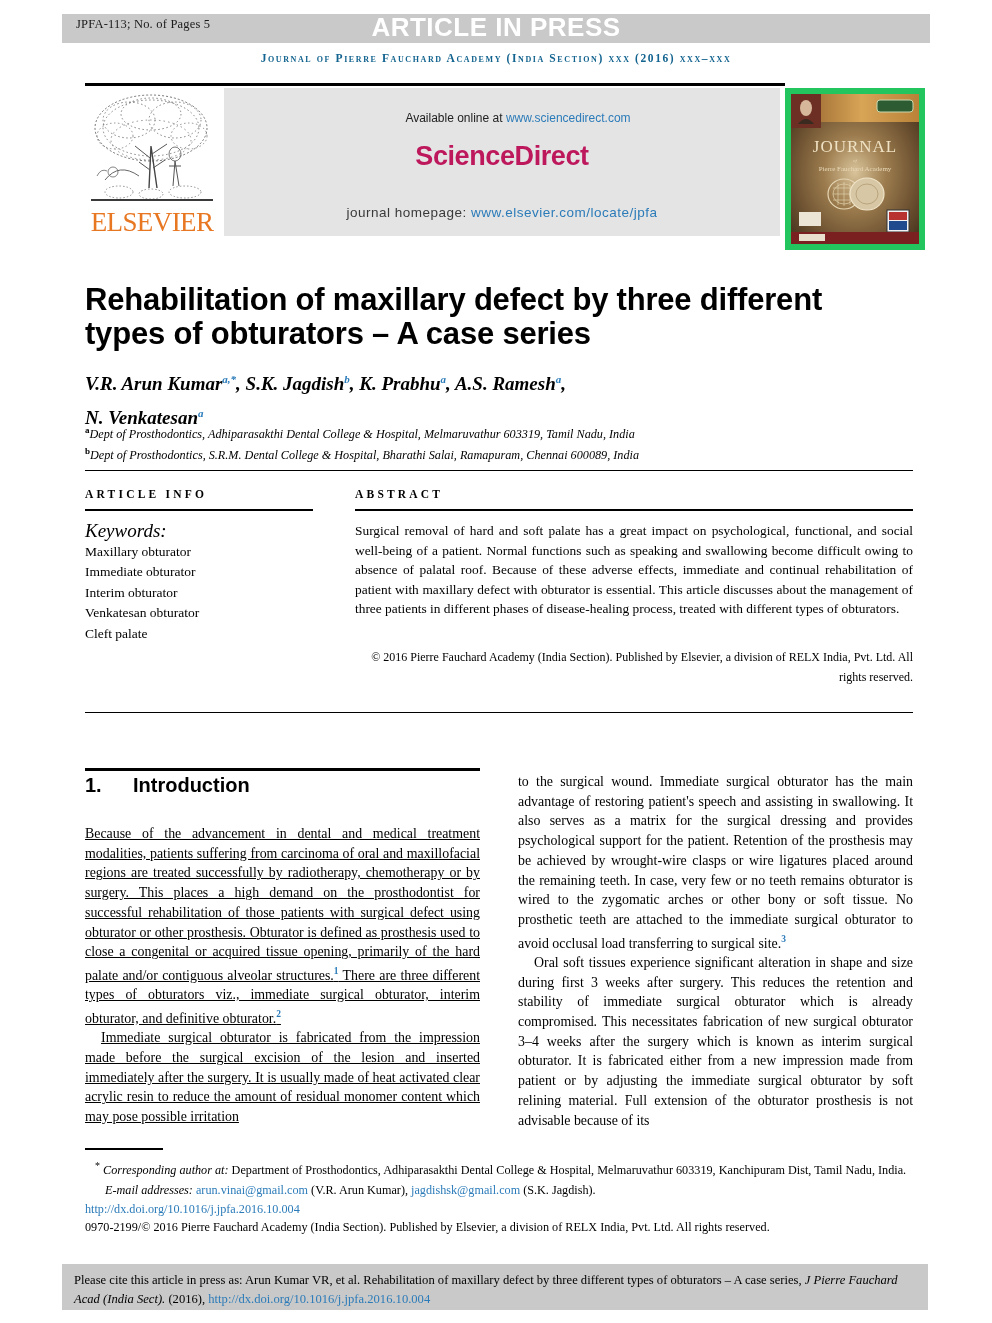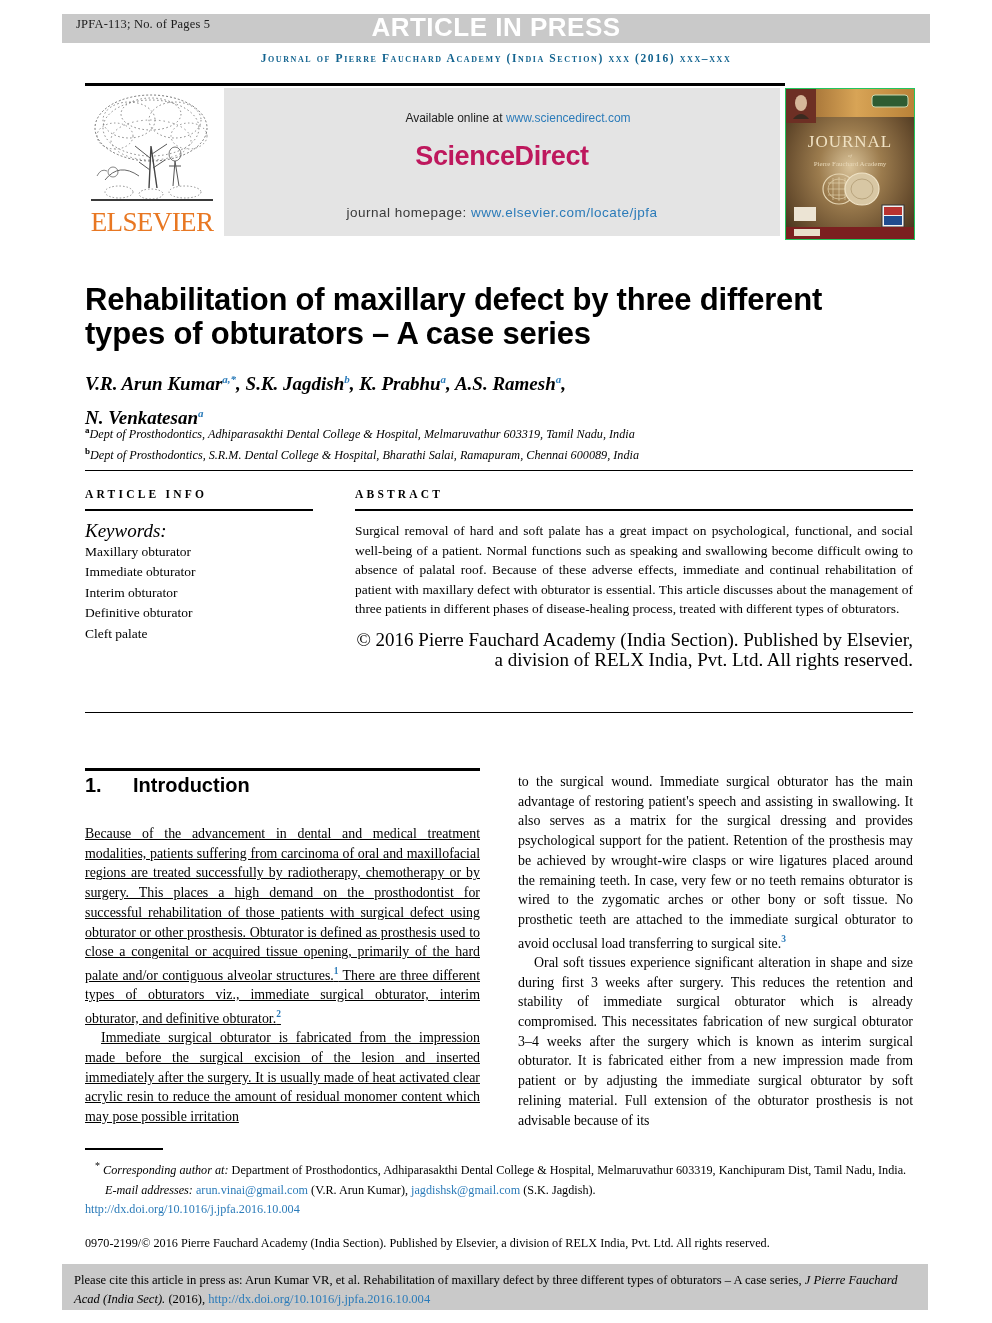--- a/index.html
+++ b/index.html
@@ -139,21 +139,21 @@
     letter-spacing: 0.5px;
   }
   .sd-home .lnk { color: #2b7bb9; }
 
   .cover {
     position: absolute;
     left: 700px;
     top: 2px;
     width: 128px;
     height: 150px;
-    border: 1px solid #22c55e;
+    border: 6px solid #22c55e;
     overflow: hidden;
     background: #6b5030;
   }
 
   
   .title {
     position: absolute;
     left: 85px;
     top: 262px;
     width: 760px;
@@ -251,24 +251,24 @@
     line-height: 20.5px;
   }
   .abs-text {
     font-family: "Liberation Serif", serif;
     font-size: 13.4px;
     line-height: 19.6px;
     text-align: justify;
   }
   .abs-copy {
     font-family: "Liberation Serif", serif;
-    font-size: 19px;
+    font-size: 12px;
     line-height: 19.6px;
     text-align: right;
-    margin-top: 11px;
+    margin-top: 29px;
   }
 
   
   .body-rule {
     position: absolute;
     left: 85px;
     top: 768px;
     width: 395px;
     height: 3px;
     background: #000000;
@@ -325,21 +325,21 @@
     font-family: "Liberation Serif", serif;
     font-size: 12.2px;
     line-height: 17.5px;
   }
   .footnotes .fn1 { text-indent: 10px; }
   .footnotes .fn1 .star { font-size: 10px; vertical-align: super; }
   .footnotes .fn1 i { font-style: italic; }
   .footnotes .fn2 { text-indent: 20px; margin-top: 2px; }
   .lnk { color: #2b7bb9; }
   .footnotes .doi { margin-top: 2px; color: #2b7bb9; }
-  .footnotes .issn { margin-top: 16px; font-family: Liberation Serif, serif; }
+  .footnotes .issn { margin-top: 0; font-family: Liberation Serif, serif; }
 
   
   .cite-box {
     position: absolute;
     left: 62px;
     top: 1264px;
     width: 866px;
     height: 46px;
     background: #c9c9c9;
   }
@@ -464,21 +464,21 @@
 
 <div class="rule-top"></div>
 
 <div class="col-info">
   <div class="sec-head">ARTICLE INFO</div>
   <div class="sec-rule"></div>
   <div class="kw-label">Keywords:</div>
   <div class="kw-item">Maxillary obturator</div>
   <div class="kw-item">Immediate obturator</div>
   <div class="kw-item">Interim obturator</div>
-  <div class="kw-item">Definitive obturator</div>
+  <div class="kw-item">Venkatesan obturator</div>
   <div class="kw-item">Cleft palate</div>
 </div>
 
 <div class="col-abs">
   <div class="sec-head">ABSTRACT</div>
   <div class="sec-rule"></div>
   <div class="abs-text">Surgical removal of hard and soft palate has a great impact on psychological, functional, and social well-being of a patient. Normal functions such as speaking and swallowing become difficult owing to absence of palatal roof. Because of these adverse effects, immediate and continual rehabilitation of patient with maxillary defect with obturator is essential. This article discusses about the management of three patients in different phases of disease-healing process, treated with different types of obturators.</div>
   <div class="abs-copy">© 2016 Pierre Fauchard Academy (India Section). Published by Elsevier, a division of RELX India, Pvt. Ltd. All rights reserved.</div>
 </div>
 

